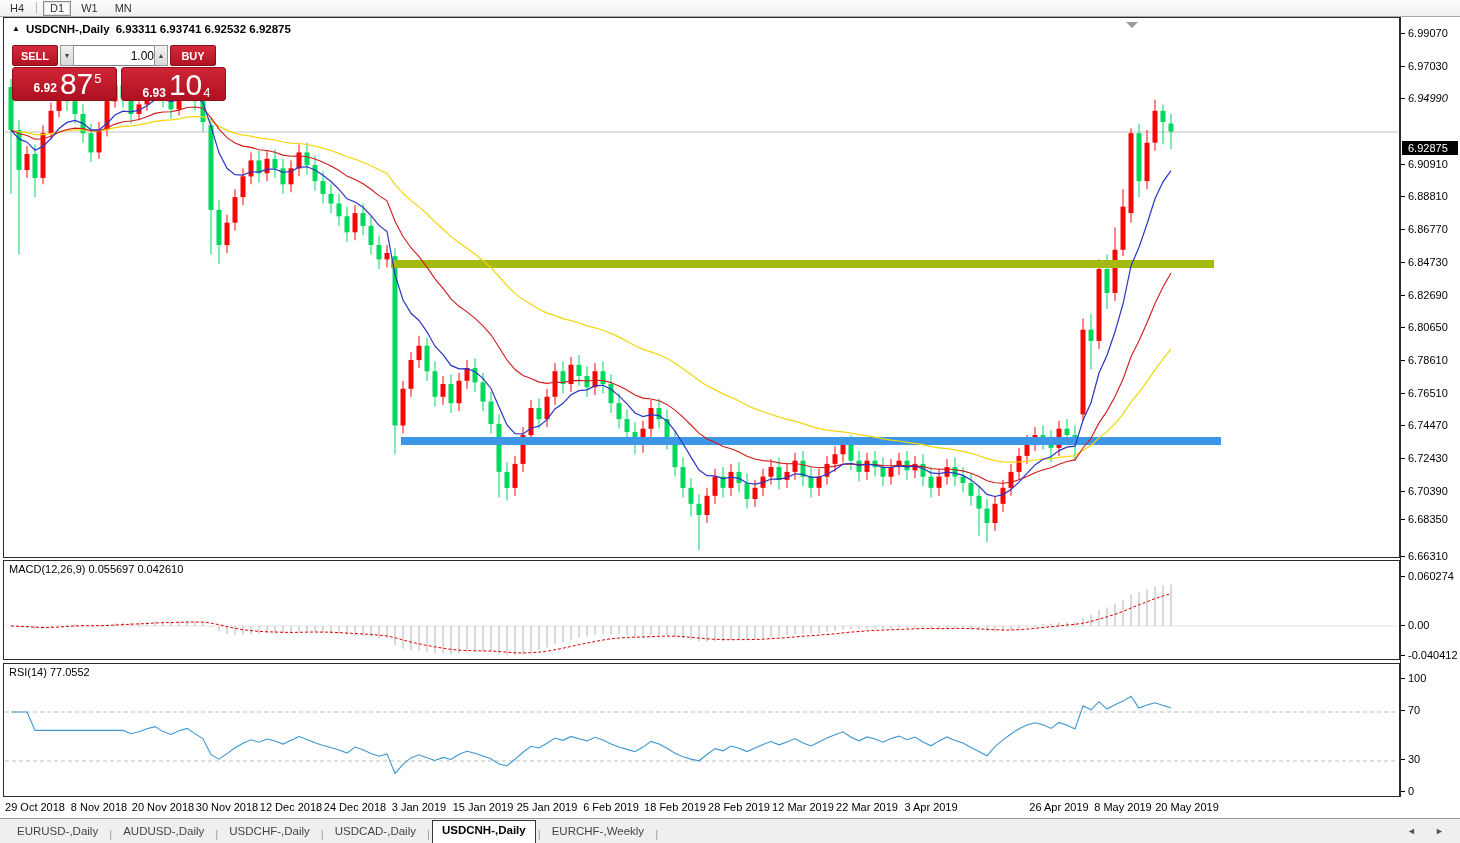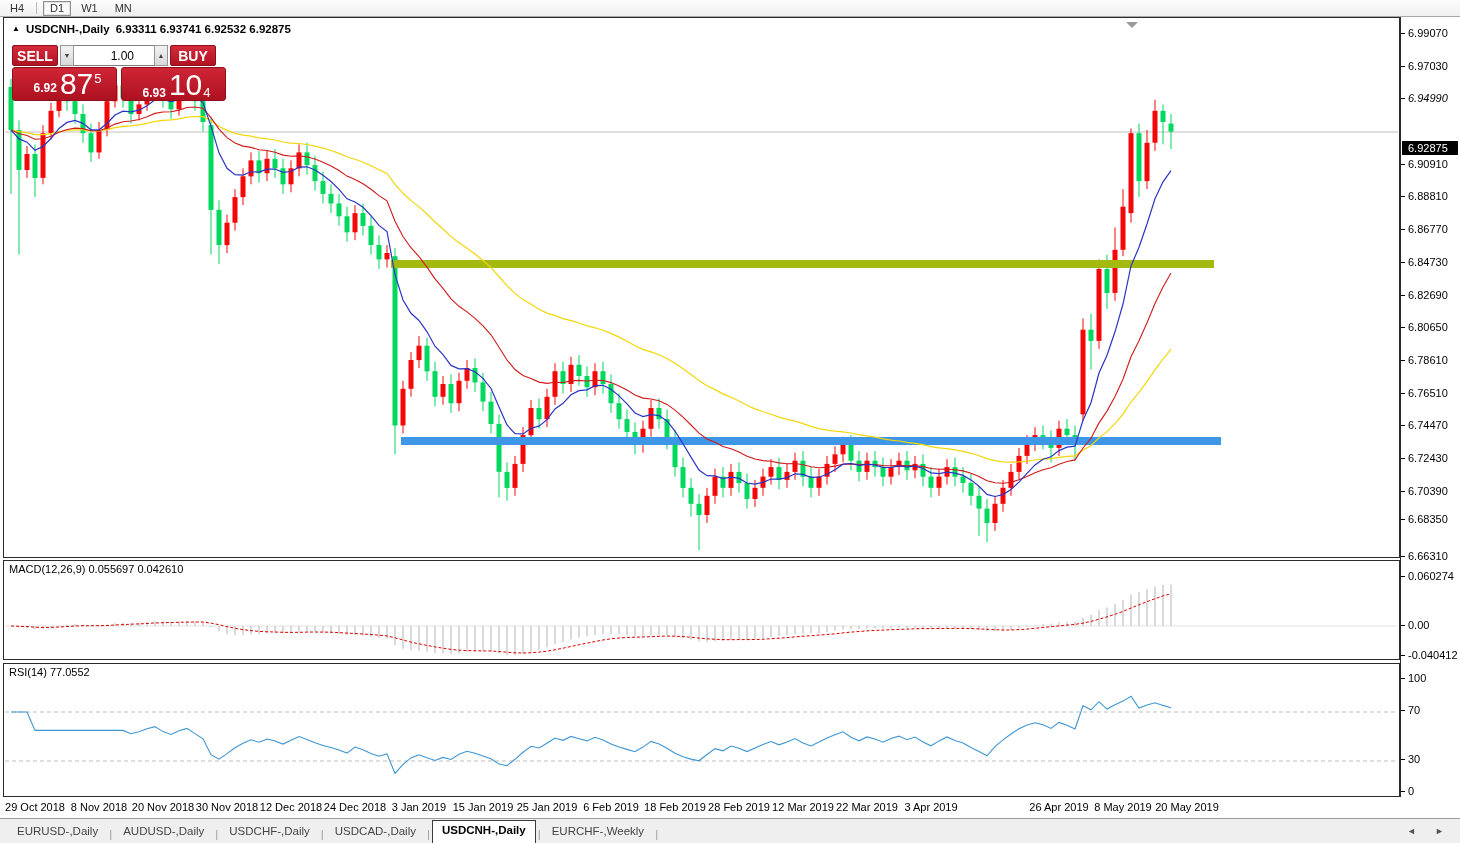--- a/index.html
+++ b/index.html
@@ -26,26 +26,26 @@
   .panel-label { position:absolute; left:5px; top:2px; font-size:11px; color:#000; white-space:nowrap; }
 
   
   #chart-header { position:absolute; left:8px; top:5px; font-size:11.5px; font-weight:bold;
                   color:#000; display:flex; align-items:center; gap:6px; }
   #collapse-icon { font-size:8px; position:relative; top:-1px; }
 
   #trade-widget { position:absolute; left:8px; top:27px; width:215px; }
   #trade-row1 { display:flex; height:21px; }
   .trade-btn { width:46px; height:21px; background:linear-gradient(#d42b3c,#b01322);
-               color:#fff; font-size:14px; font-weight:bold; border:1px solid #8c0f1c; border-radius:2px;
+               color:#fff; font-size:11px; font-weight:bold; border:1px solid #8c0f1c; border-radius:2px;
                display:flex; align-items:center; justify-content:center; }
   .spin-btn { width:14px; height:21px; background:linear-gradient(#f2f2f2,#d9d9d9); border:1px solid #979797;
               font-size:7px; color:#444; display:flex; align-items:center; justify-content:center; }
   #volume-input { width:80px; height:21px; border:1px solid #7f7f7f; border-left:none; border-right:none;
-                  font-size:12px; text-align:right; padding-right:20px; font-family:"Liberation Sans",sans-serif; }
+                  font-size:12px; text-align:right; padding-right:0; font-family:"Liberation Sans",sans-serif; }
   #trade-row1 .gap { width:2px; }
   #trade-row2 { display:flex; margin-top:1px; }
   .price-tile { width:105px; height:34px; background:linear-gradient(#cf2536,#ae1120);
                 border:1px solid #8c0f1c; border-radius:3px; color:#fff;
                 display:flex; align-items:center; justify-content:center;padding-left:6px; }
   .price-tile + .price-tile { margin-left:4px;align-items:flex-end; }
   .tile-small { font-size:12px; font-weight:bold; margin-right:3px; margin-top:8px; }
   .tile-big { font-size:30px; font-weight:400; line-height:30px; }
   .tile-sup { font-size:13px; margin-top:-12px; margin-left:1px; }
 

